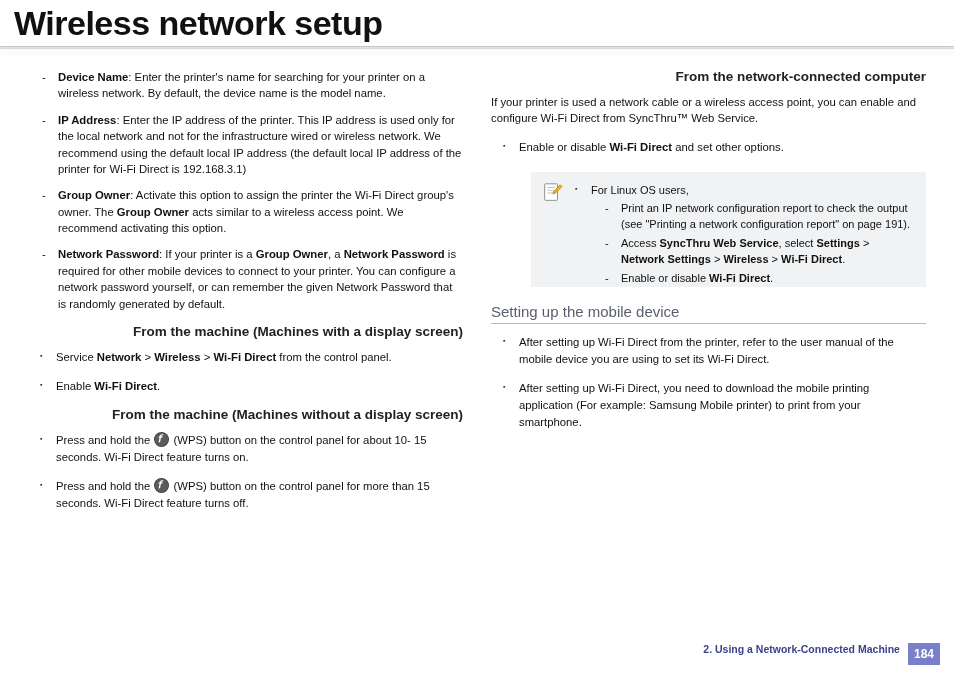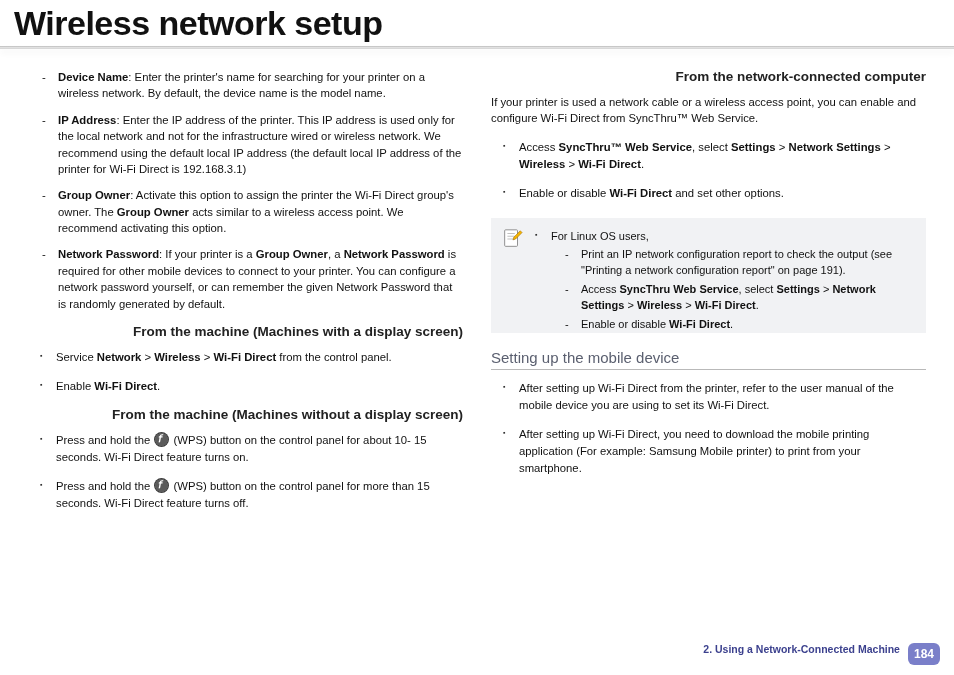--- a/index.html
+++ b/index.html
@@ -111,20 +111,21 @@
     top: -1px;
   }
 
   .note-box {
     background: #f1f2f4;
     padding: 10px 12px 0 44px;
     margin-top: 16px;
     position: relative;
     font-size: 11px;
     line-height: 1.5;
+    margin-left: 40px;
   }
   .note-icon {
     position: absolute;
     left: 10px;
     top: 10px;
     width: 22px;
   }
   .note-box ul.sq { padding-left: 6px; margin-bottom: 0;}
   .note-box ul.sq > li { margin-bottom: 3px; }
   .note-box ul.defs { padding-left: 18px; margin-top:3px;}
@@ -138,21 +139,21 @@
     align-items: flex-start;
     gap: 8px;
     font-size: 10.5px;
   }
   .footer-text { color: #3c418e; font-weight: 700; }
   .page-num {
     background: #7a7fc9;
     color: #fff;
     font-weight: 700;
     padding: 4px 6px;
-    border-radius: 6px;
+    border-radius: 0;
     font-size: 12px;
   }
 
   svg.note-svg { display:block; }
 </style>
 </head>
 <body>
 
 <div class="page-title">Wireless network setup</div>
 <div class="title-rule"></div>
@@ -183,23 +184,20 @@
       <li>
         <span>Press and hold the </span><span class="wps-icon"></span><span> (WPS) button on the control panel for more than 15 seconds. Wi-Fi Direct feature turns off.</span>
       </li>
     </ul>
   </div>
 
   <div class="col">
     <div class="h3" style="margin-top:0">From the network-connected computer</div>
     <div style="line-height:1.45; margin-bottom:12px;">If your printer is used a network cable or a wireless access point, you can enable and configure Wi-Fi Direct from SyncThru™ Web Service.</div>
     <ul class="sq">
-      <li>
-        <span>Access </span><b>SyncThru™ Web Service</b><span>, select </span><b>Settings</b> &gt; <b>Network Settings</b> &gt; <b>Wireless</b> &gt; <b>Wi-Fi Direct</b>.
-      </li>
       <li><span>Enable or disable </span><b>Wi-Fi Direct</b><span> and set other options.</span></li>
     </ul>
 
     <div class="note-box">
       <div class="note-icon">
         <svg class="note-svg" width="22" height="22" viewBox="0 0 24 24">
           <rect x="4" y="2" width="14" height="18" rx="1" fill="#fff" stroke="#888" stroke-width="1"></rect>
           <line x1="7" y1="6" x2="15" y2="6" stroke="#bbb"></line>
             <line x1="7" y1="9" x2="15" y2="9" stroke="#bbb"></line>
             <line x1="7" y1="12" x2="15" y2="12" stroke="#bbb"></line>

